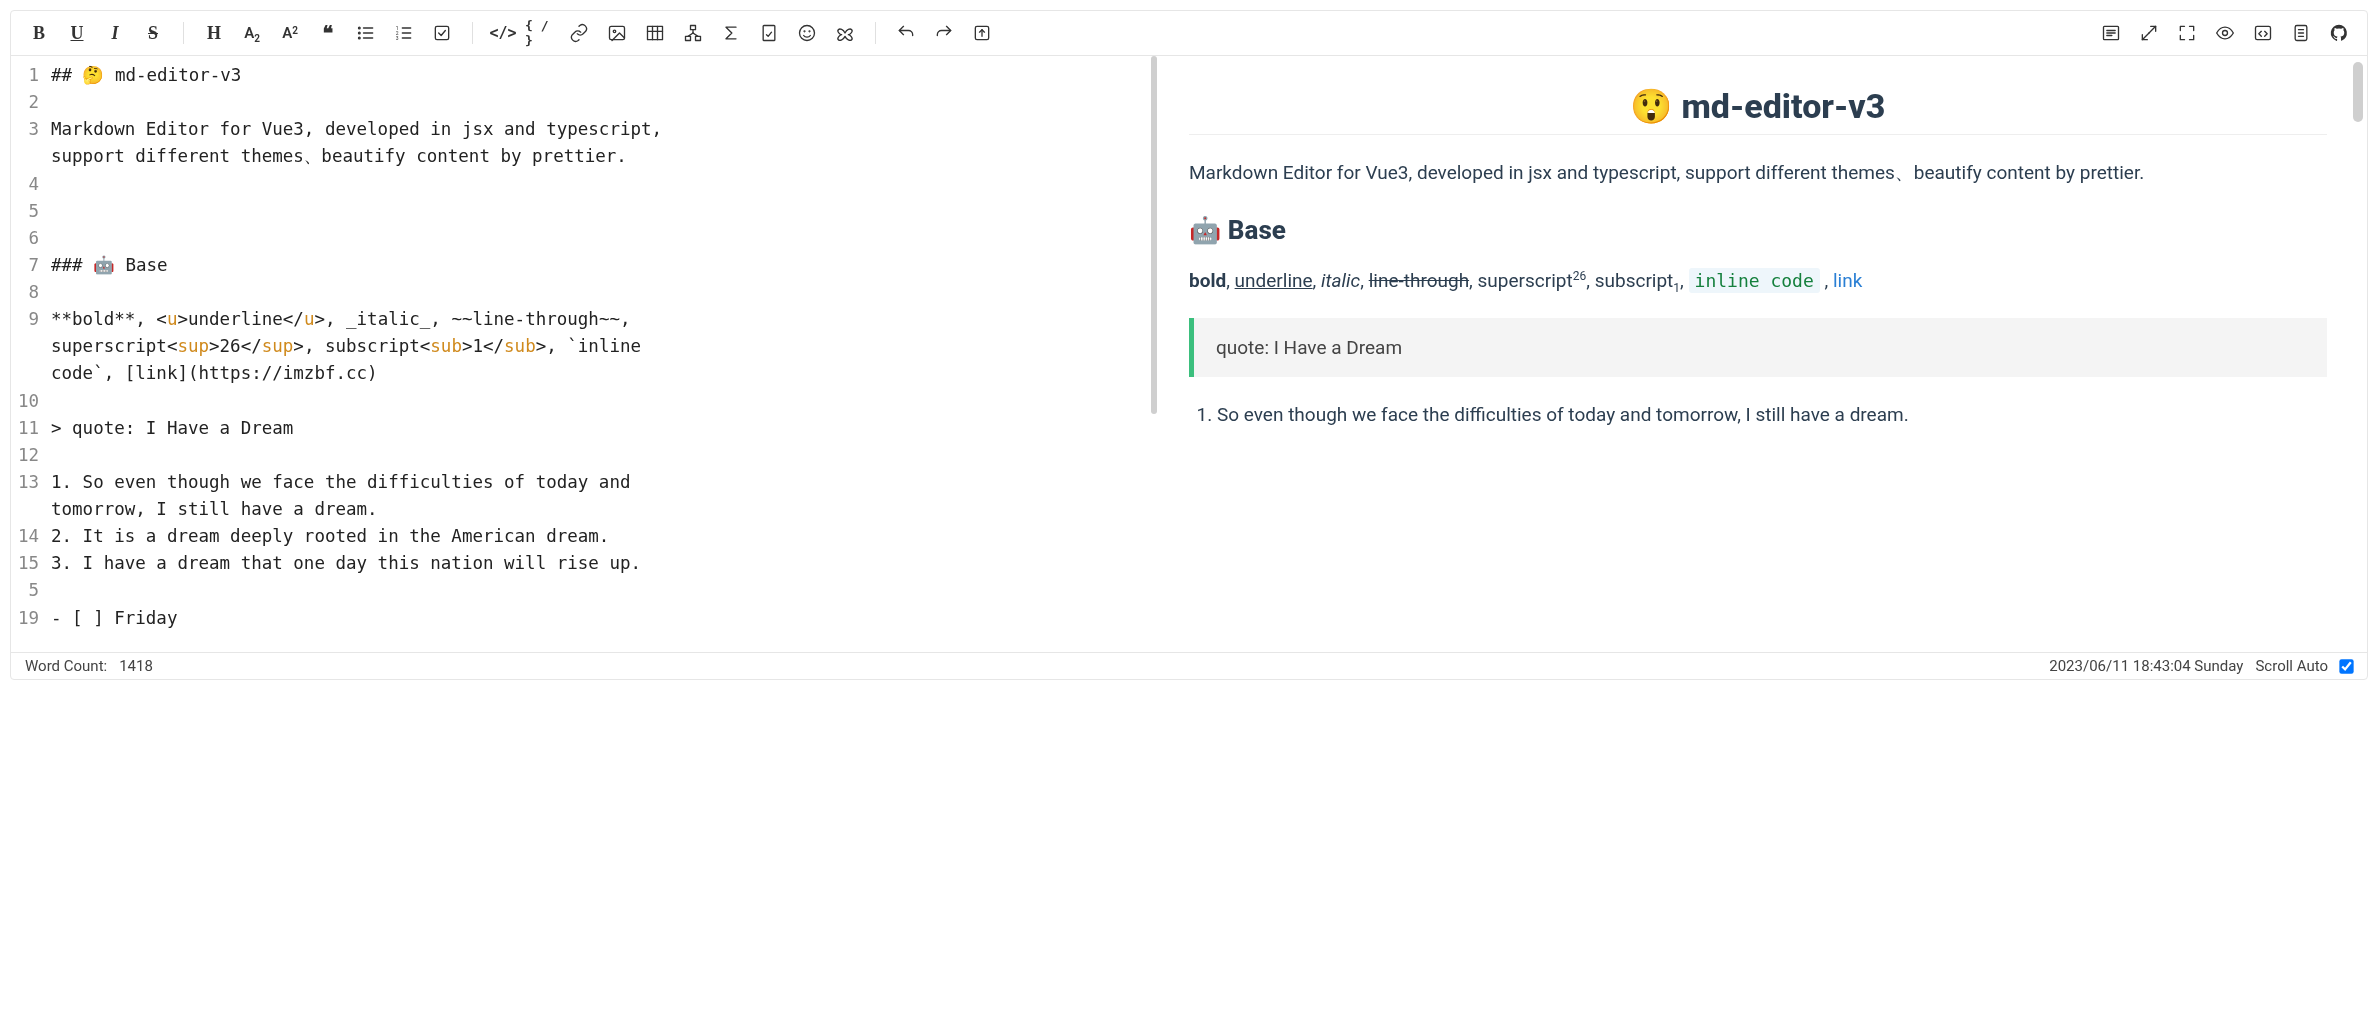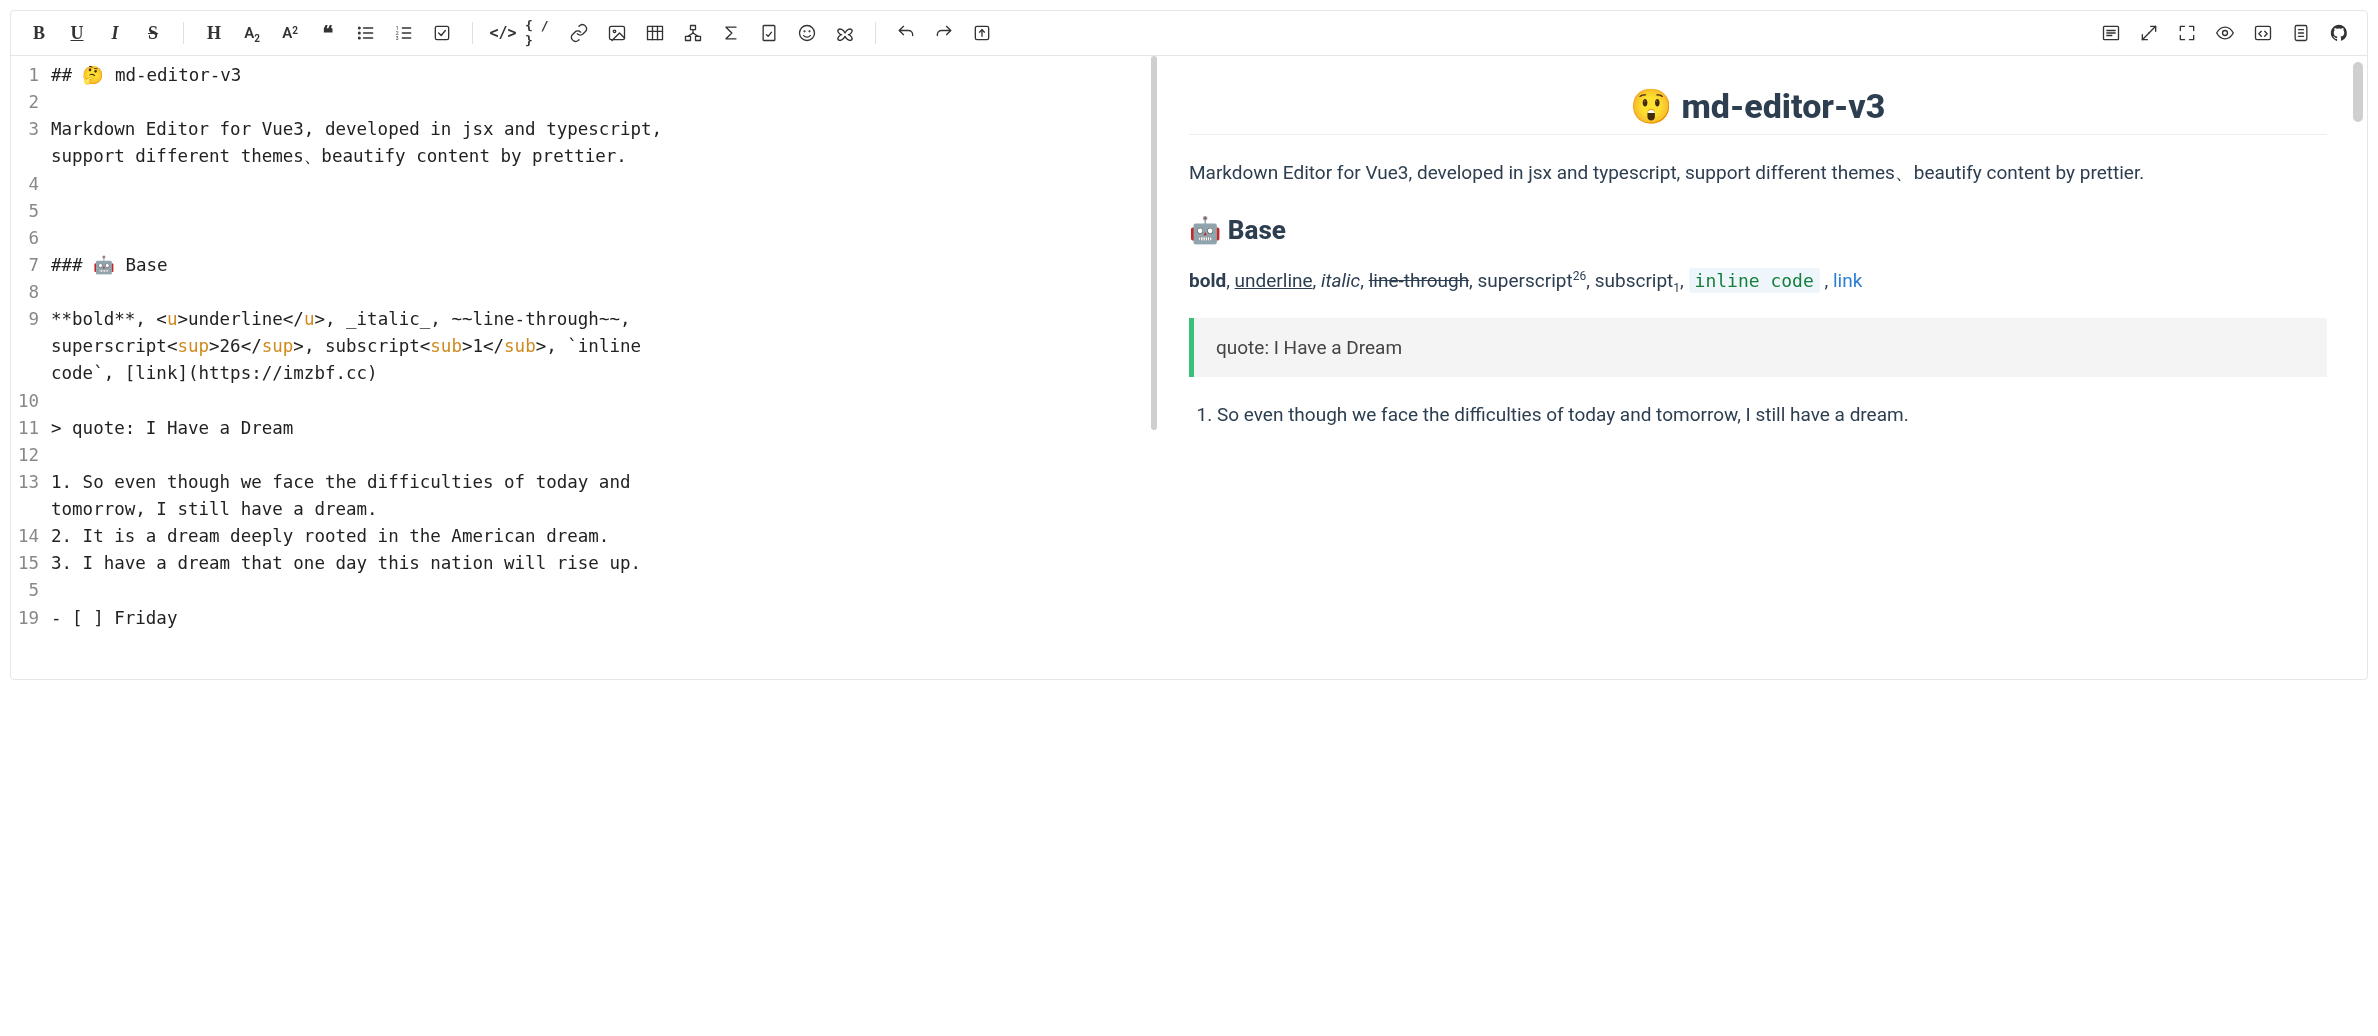--- a/index.html
+++ b/index.html
@@ -439,14 +439,22 @@
       </p>
 
       <blockquote class="bq">quote: I Have a Dream</blockquote>
 
       <ol class="plist">
         <li>So even though we face the difficulties of today and tomorrow, I still have a dream.</li>
       </ol>
     </div>
   </div>
 
+  <div class="statusbar">
+    <span>Word Count:</span>
+    <span>1418</span>
+    <div class="sb-spacer"></div>
+    <span>2023/06/11 18:43:04 Sunday</span>
+    <span>Scroll Auto</span>
+    <input type="checkbox" checked="" style="">
+  </div>
 
 </div>
 
 </body></html>

